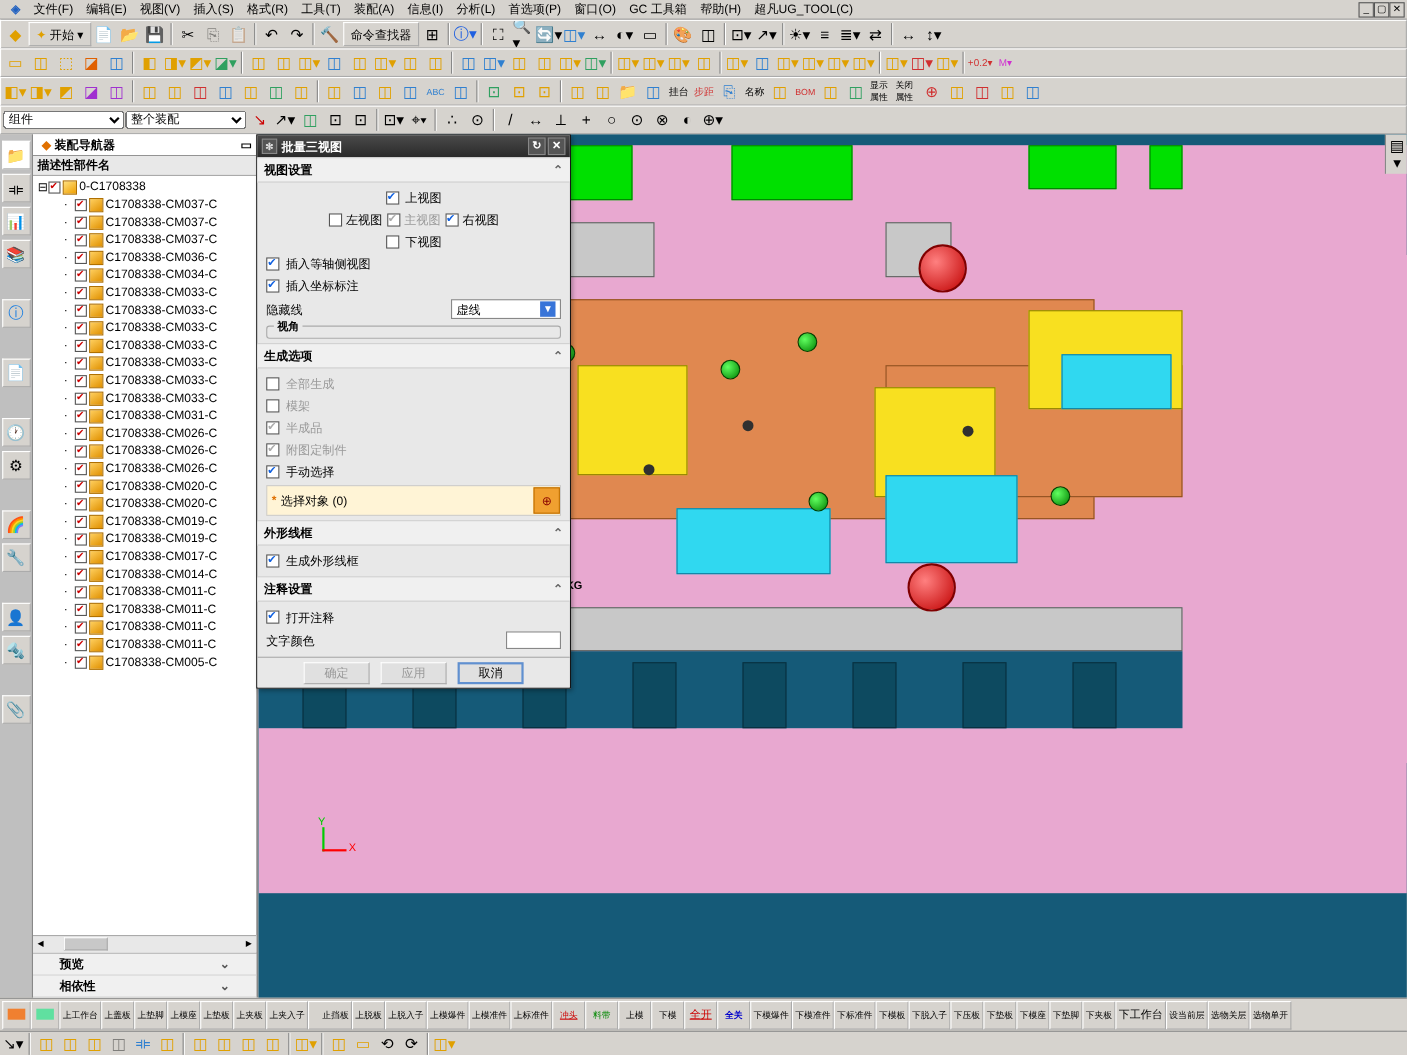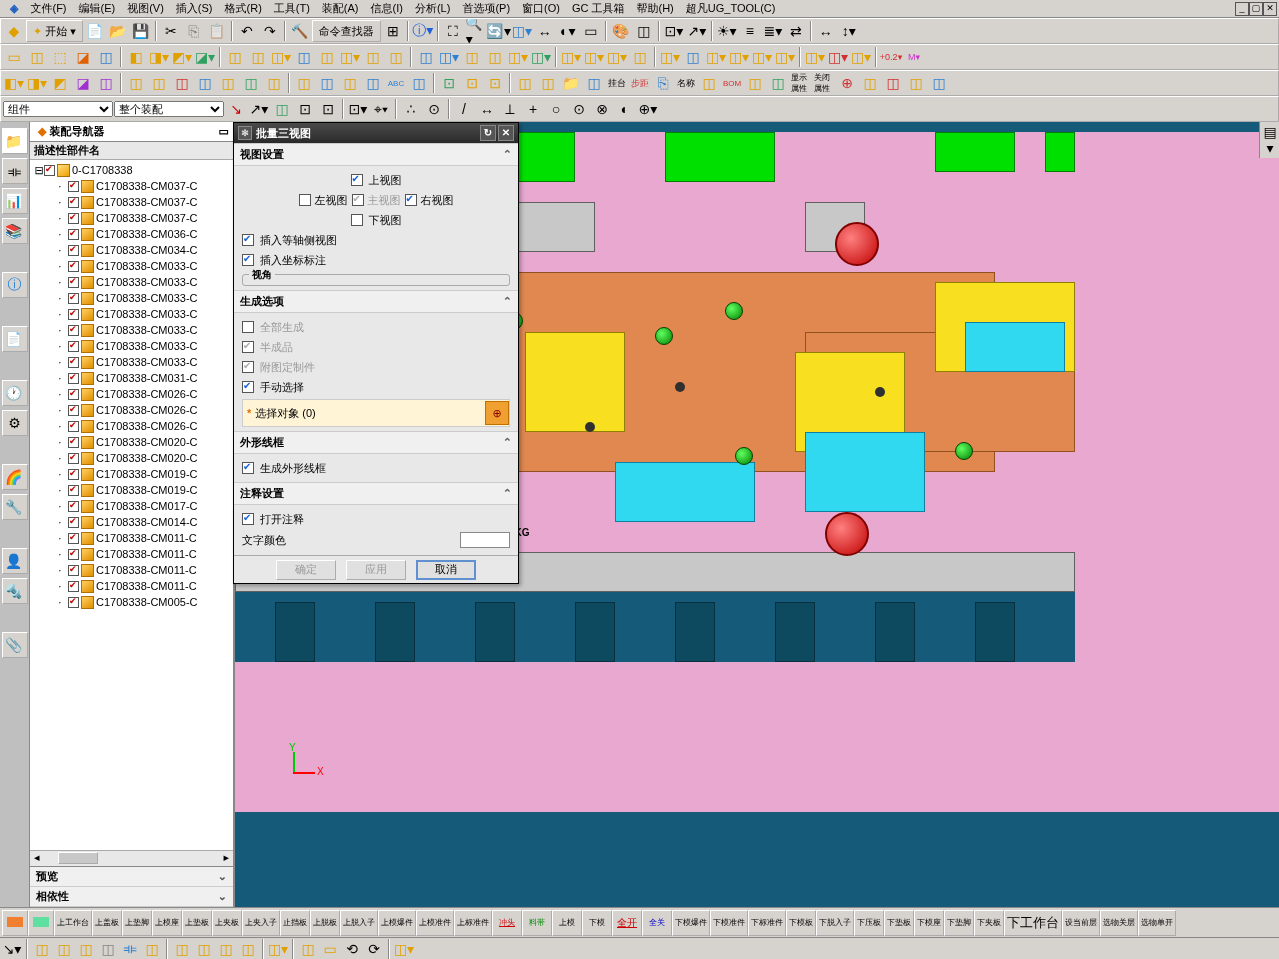--- a/index.html
+++ b/index.html
@@ -27,21 +27,21 @@
 .nav-header { height:18px; background:#e8e8e8; border-bottom:1px solid #aaa; padding-left:4px; display:flex; align-items:center; font-weight:bold;}
 .nav-tree { flex:1; overflow:auto; padding:2px 0; }
 .tree-root { display:flex; align-items:center; padding-left:4px; height:16px; white-space:nowrap;}
 .tree-item { display:flex; align-items:center; padding-left:28px; height:16px; white-space:nowrap; }
 .tree-item .chk,.tree-root .chk { width:11px; height:11px; border:1px solid #555; margin-right:2px; position:relative; background:#fff; display:inline-block;}
 .tree-item .chk::after,.tree-root .chk.red::after { content:"✔"; color:#c00; font-size:9px; position:absolute; top:-2px; left:0; }
 .tree-root .chk.red::after { color:#c00; }
 .tree-item .icon,.tree-root .icon { width:13px; height:13px; background:linear-gradient(145deg,#ffd060,#e09000); margin-right:2px; display:inline-block; border:1px solid #b07000;}
 .tree-root .icon { background:linear-gradient(145deg,#ffe080,#f0a000); }
 .nav-footer { border-top:1px solid #888; }
-.nav-foot-row { height:20px; display:flex; align-items:center; padding:0 6px; border-bottom:1px solid #ccc; background:#f0f0f0; font-weight:bold;}
+.nav-foot-row { height:20px; display:flex; align-items:center; padding:0 24px; border-bottom:1px solid #ccc; background:#f0f0f0; font-weight:bold;}
 .nav-foot-row .chev { margin-left:auto; color:#555; }
 .nav-scroll { height:16px; background:#e8e8e8; border-top:1px solid #aaa; position:relative;}
 .nav-scroll .thumb { position:absolute; left:28px; top:1px; width:40px; height:12px; background:#c8c8c8; border:1px outset #fff;}
 
 .dialog { position:absolute; left:233px; top:0; width:286px; background:#e8e8e8; border:1px solid #000; z-index:10; box-shadow:2px 2px 4px rgba(0,0,0,0.3); display:flex; flex-direction:column;}
 .dlg-title { height:20px; background:linear-gradient(#4a4a4a,#2a2a2a); color:#fff; display:flex; align-items:center; padding:0 4px; font-weight:bold;}
 .dlg-title .gear { width:14px; height:14px; background:#555; border:1px solid #888; margin-right:4px; display:flex; align-items:center; justify-content:center; font-size:9px; color:#ddd;}
 .dlg-title .spacer { flex:1; }
 .dlg-title .tbtn { width:16px; height:16px; background:#555; border:1px solid #888; margin-left:2px; text-align:center; line-height:14px; font-size:10px; cursor:pointer;}
 .dlg-body { padding:0; background:#e8e8e8; }
@@ -90,21 +90,21 @@
 .triad .x { position:absolute; left:8px; top:20px; width:22px; height:2px; background:#f00;}
 .triad .yl { position:absolute; left:4px; top:-10px; color:#0c0; font-size:10px;}
 .triad .xl { position:absolute; left:32px; top:14px; color:#f00; font-size:10px;}
 
 .bottom-bar { height:30px; background:#d6d3ce; border-top:1px solid #888; display:flex; align-items:center; padding:0 2px; gap:0; overflow:hidden;}
 .bb-btn { height:26px; min-width:26px; padding:0 2px; border:1px outset #fff; display:flex; flex-direction:column; align-items:center; justify-content:center; font-size:8px; line-height:8px; cursor:pointer; white-space:nowrap;}
 .bb-btn.w2 { min-width:30px; }
 .bb-btn .bicon { width:16px; height:10px; background:#e0a030; margin-bottom:1px;}
 .bb-btn.red { color:#c00;text-decoration:underline; }
 .bb-btn.green { color:#080; }
-.bb-btn.blue { color:#00c; }
+.bb-btn.blue { color:#00c;font-weight:bold; }
 .bottom-bar2 { height:22px; background:#d6d3ce; border-top:1px solid #888; display:flex; align-items:center; padding:0 2px; gap:2px;}
 .bottom-bar2 .tb-btn { width:20px; height:18px; }
 </style>
 </head>
 <body>
 
 <div class="menubar">
   <span style="color:#2060c0;font-weight:bold;">◈</span>
   <span>文件(F)</span>
   <span>编辑(E)</span>
@@ -620,34 +620,45 @@
               <span class="dlg-label">下视图</span>
           </div>
           <div class="dlg-row">
               <span class="dlg-chk on"></span>
               <span class="dlg-label">插入等轴侧视图</span>
             </div>
           <div class="dlg-row">
               <span class="dlg-chk on"></span>
               <span class="dlg-label">插入坐标标注</span>
             </div>
+          <div class="dlg-field">
+            <span class="flabel">隐藏线</span>
+            <div class="dlg-dropdown">
+                <span>虚线</span>
+                <span class="dd-arrow">▼</span>
+              </div>
+          </div>
           <div class="dlg-group">
             <span class="dlg-group-title">视角</span>
           </div>
         </div>
       </div>
       <div class="dlg-section">
         <div class="dlg-sec-head">
             <span>生成选项</span>
             <span class="chev">⌃</span>
           </div>
         <div class="dlg-content">
           <div class="dlg-row">
               <span class="dlg-chk"></span>
               <span class="dlg-label grey">全部生成</span>
+            </div>
+          <div class="dlg-row">
+              <span class="dlg-chk"></span>
+              <span class="dlg-label grey">模架</span>
             </div>
           <div class="dlg-row">
               <span class="dlg-chk on grey"></span>
               <span class="dlg-label grey">半成品</span>
             </div>
           <div class="dlg-row">
               <span class="dlg-chk on grey"></span>
               <span class="dlg-label grey">附图定制件</span>
             </div>
           <div class="dlg-row">
@@ -720,21 +731,21 @@
     <div class="bb-btn w2">
       <span style="font-size:8px;line-height:9px;text-align:center;">上垫板</span>
     </div>
     <div class="bb-btn w2">
       <span style="font-size:8px;line-height:9px;text-align:right;">上夹板</span>
     </div>
     <div class="bb-btn w2">
       <span style="font-size:8px;line-height:9px;text-align:center;">上夹入子</span>
     </div>
     <div class="bb-btn w2">
-      <span style="font-size:8px;line-height:9px;text-align:left;">止挡板</span>
+      <span style="font-size:8px;line-height:9px;text-align:left;margin-left:10px;">止挡板</span>
     </div>
     <div class="bb-btn w2">
       <span style="font-size:8px;line-height:9px;text-align:center;">上脱板</span>
     </div>
     <div class="bb-btn w2">
       <span style="font-size:8px;line-height:9px;text-align:center;">上脱入子</span>
     </div>
     <div class="bb-btn w2">
       <span style="font-size:8px;line-height:9px;text-align:center;">上模爆件</span>
     </div>
@@ -786,21 +797,21 @@
     <div class="bb-btn w2">
       <span style="font-size:8px;line-height:9px;text-align:center;">下模座</span>
     </div>
     <div class="bb-btn w2">
       <span style="font-size:8px;line-height:9px;text-align:center;">下垫脚</span>
     </div>
     <div class="bb-btn w2">
       <span style="font-size:8px;line-height:9px;text-align:center;">下夹板</span>
     </div>
     <div class="bb-btn w2">
-      <span style="font-size:13px;line-height:9px;text-align:right;">下工作台</span>
+      <span style="font-size:10px;line-height:9px;text-align:right;">下工作台</span>
     </div>
     <div class="bb-btn w2">
       <span style="font-size:8px;line-height:9px;text-align:center;">设当前层</span>
     </div>
     <div class="bb-btn w2">
       <span style="font-size:8px;line-height:9px;text-align:center;">选物关层</span>
     </div>
     <div class="bb-btn w2">
       <span style="font-size:8px;line-height:9px;text-align:center;">选物单开</span>
     </div>

